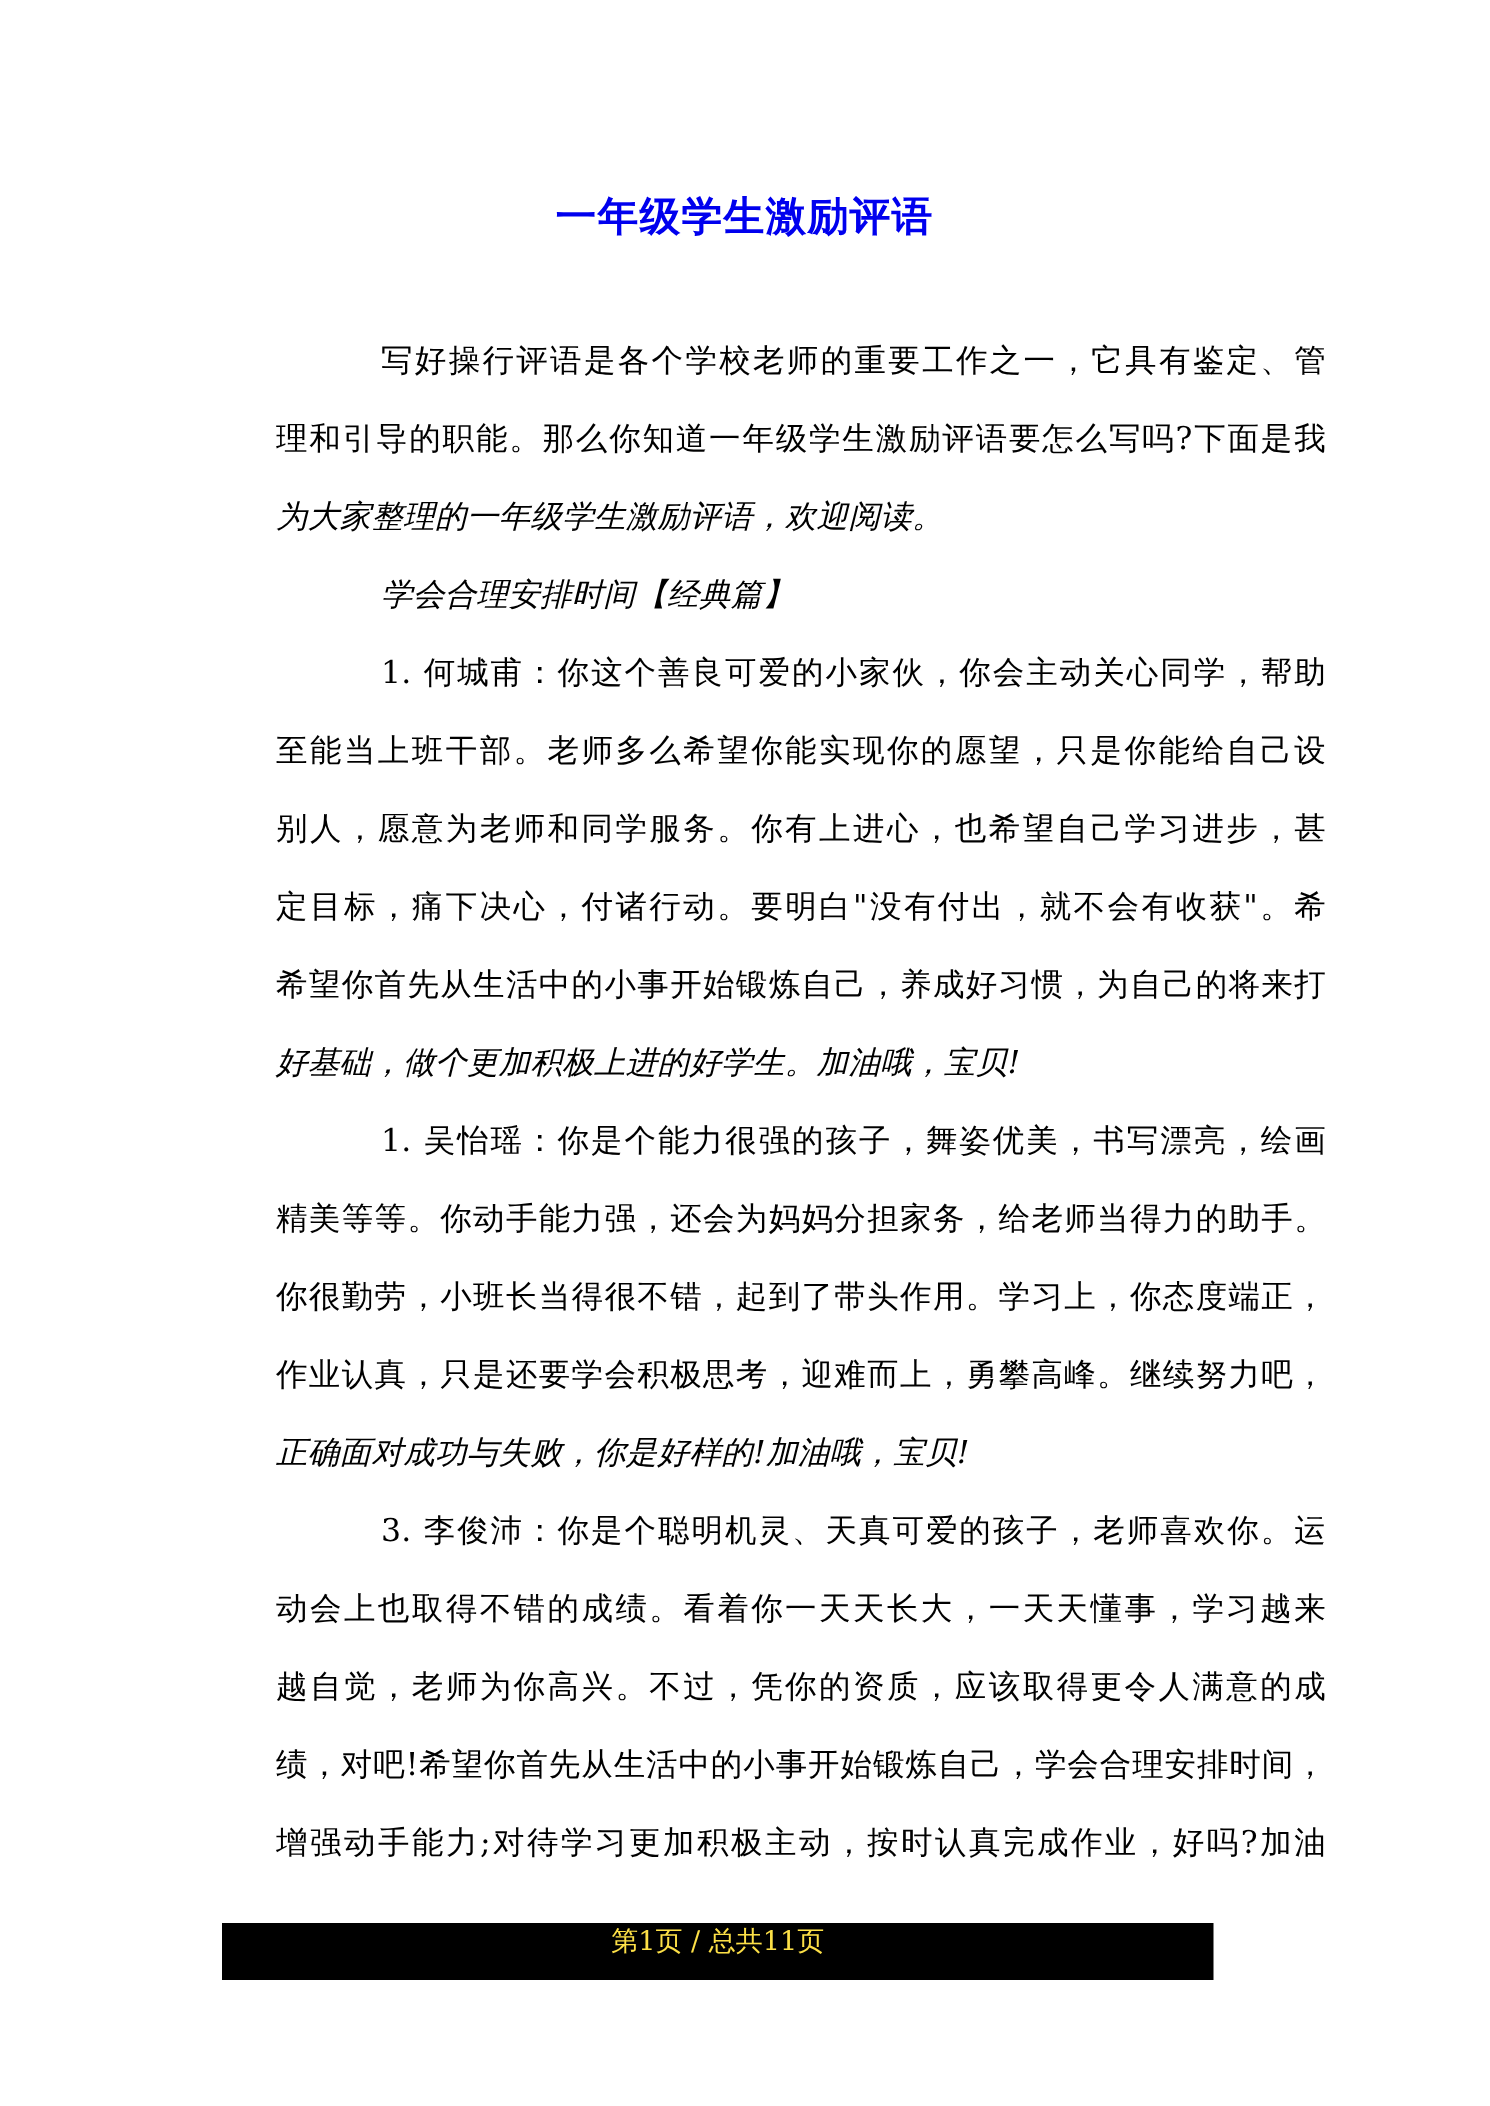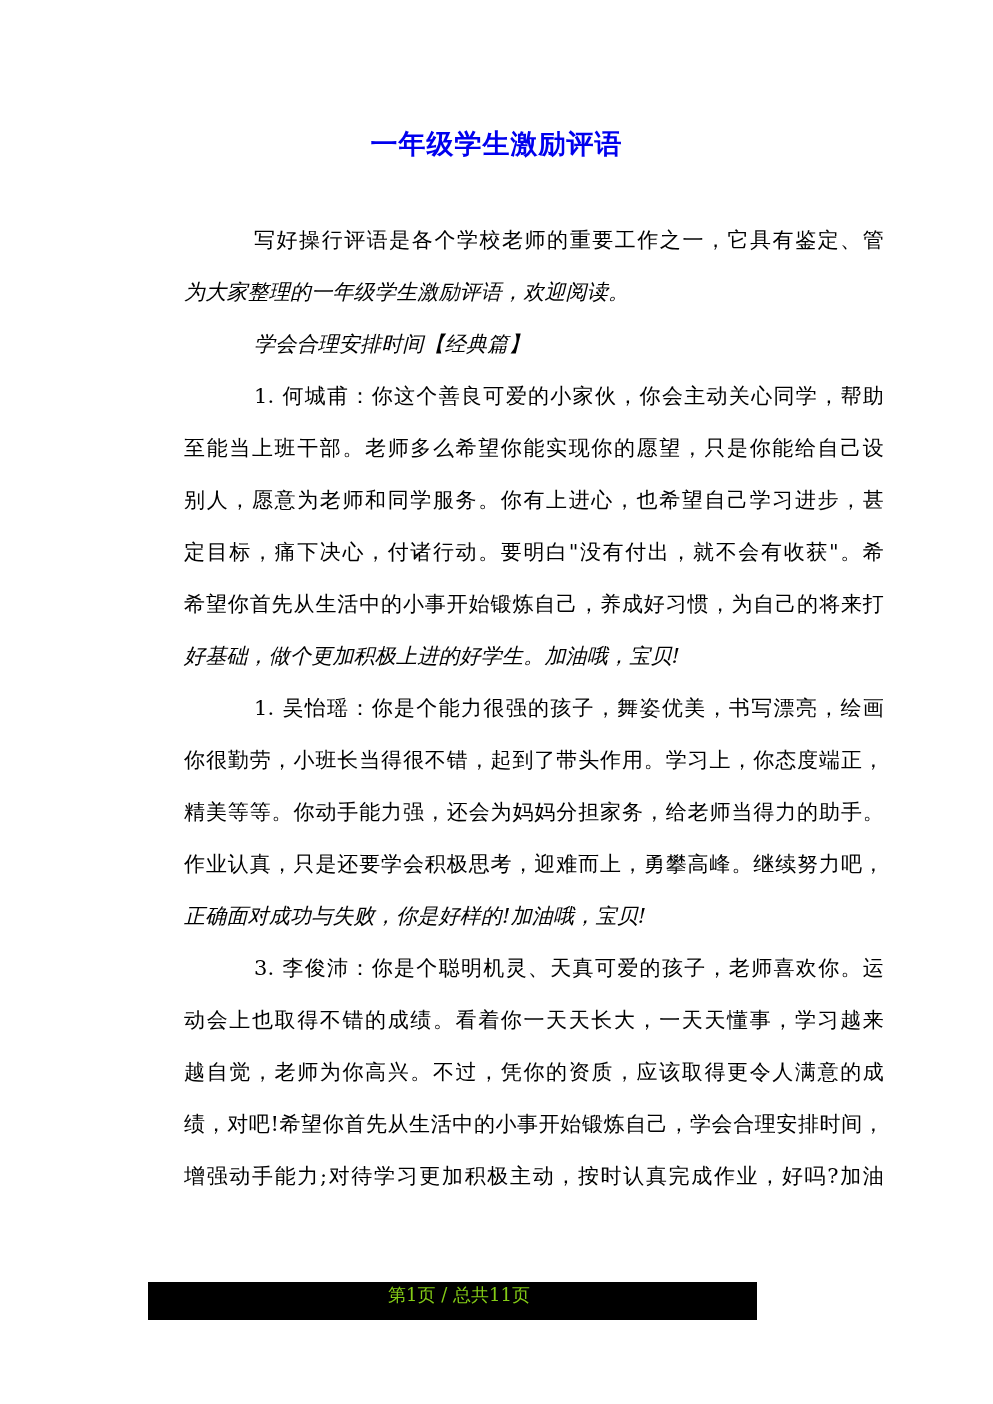--- a/index.html
+++ b/index.html
@@ -6,42 +6,43 @@
   body { width: 993px; height: 1404px; position: relative; overflow: hidden;
          font-family: "DejaVu Serif", "Liberation Serif", serif; color: #000; }
   .title { position: absolute; top: 126px; left: 0; width: 993px; text-align: center;
            font-family: "DejaVu Sans", "Liberation Sans", sans-serif; font-weight: bold;
            font-size: 27px; color: #0000ee; letter-spacing: 1px; }
   .body-text { position: absolute; left: 148px; top: 218px; width: 700px; margin-left: 36px; }
   .line { height: 52px; line-height: 44px; font-size: 21px; white-space: nowrap;
           overflow: visible; text-align: justify; text-align-last: justify; letter-spacing: 0.2px; }
   .line.last { text-align: left; text-align-last: left; font-style: italic; }
   .line.indent { padding-left: 70px; }
-  .footer { position: absolute; left: 148px; top: 1282px; width: 596px; height: 38px;
-            background: #000000; color: #84cc16; text-align: center; font-size: 18px;
-            line-height: 26px; font-family: "DejaVu Serif", "Liberation Serif", serif; padding-left: 13px; }
+  .footer { position: absolute; left: 148px; top: 1282px; width: 661px; height: 38px;
+            background: #000000; color: #fde047; text-align: center; font-size: 18px;
+            line-height: 26px; font-family: "DejaVu Serif", "Liberation Serif", serif; }
 </style>
 </head>
 <body>
 
 <div class="title">一年级学生激励评语</div>
 
 <div class="body-text">
   <div class="line indent">写好操行评语是各个学校老师的重要工作之一，它具有鉴定、管</div>
+  <div class="line">理和引导的职能。那么你知道一年级学生激励评语要怎么写吗?下面是我</div>
   <div class="line last">为大家整理的一年级学生激励评语，欢迎阅读。</div>
   <div class="line indent last">学会合理安排时间【经典篇】</div>
   <div class="line indent">1.  何城甫：你这个善良可爱的小家伙，你会主动关心同学，帮助</div>
   <div class="line">至能当上班干部。老师多么希望你能实现你的愿望，只是你能给自己设</div>
   <div class="line">别人，愿意为老师和同学服务。你有上进心，也希望自己学习进步，甚</div>
   <div class="line">定目标，痛下决心，付诸行动。要明白"没有付出，就不会有收获"。希</div>
   <div class="line">希望你首先从生活中的小事开始锻炼自己，养成好习惯，为自己的将来打</div>
   <div class="line last">好基础，做个更加积极上进的好学生。加油哦，宝贝!</div>
   <div class="line indent">1.  吴怡瑶：你是个能力很强的孩子，舞姿优美，书写漂亮，绘画</div>
+  <div class="line">精美等等。你动手能力强，还会为妈妈分担家务，给老师当得力的助手。</div>
   <div class="line">你很勤劳，小班长当得很不错，起到了带头作用。学习上，你态度端正，</div>
-  <div class="line">精美等等。你动手能力强，还会为妈妈分担家务，给老师当得力的助手。</div>
   <div class="line">作业认真，只是还要学会积极思考，迎难而上，勇攀高峰。继续努力吧，</div>
   <div class="line last">正确面对成功与失败，你是好样的!加油哦，宝贝!</div>
   <div class="line indent">3.  李俊沛：你是个聪明机灵、天真可爱的孩子，老师喜欢你。运</div>
   <div class="line">动会上也取得不错的成绩。看着你一天天长大，一天天懂事，学习越来</div>
   <div class="line">越自觉，老师为你高兴。不过，凭你的资质，应该取得更令人满意的成</div>
   <div class="line">绩，对吧!希望你首先从生活中的小事开始锻炼自己，学会合理安排时间，</div>
   <div class="line">增强动手能力;对待学习更加积极主动，按时认真完成作业，好吗?加油</div>
 </div>
 
 <div class="footer">

